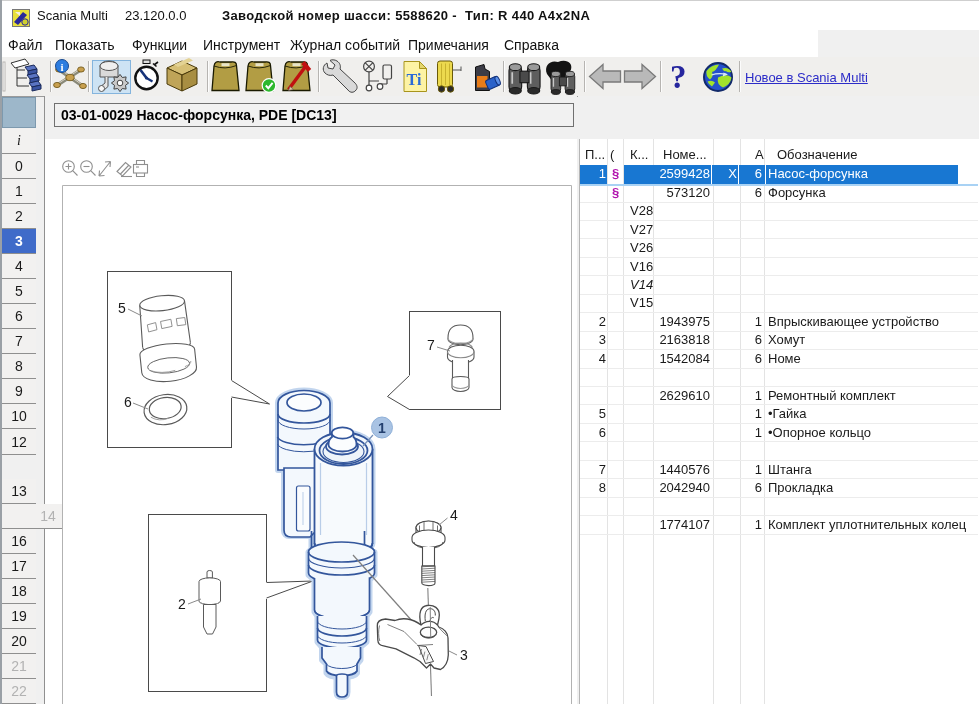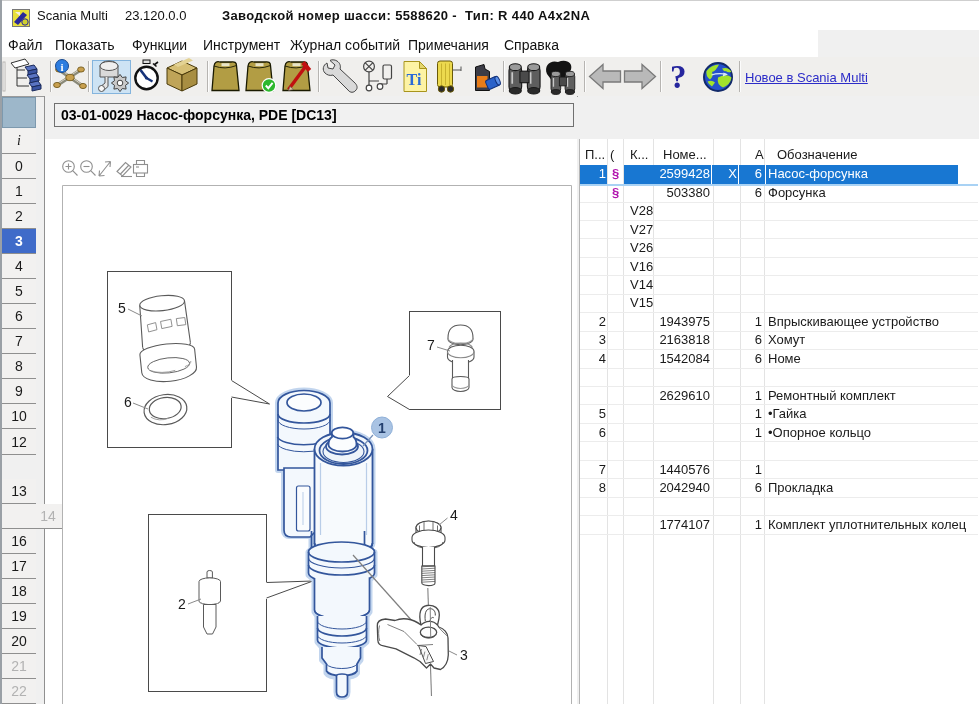--- a/index.html
+++ b/index.html
@@ -250,41 +250,41 @@
 <span class="c cp w">1</span>
 <span class="c cs">§</span>
 <span class="c cn w">2599428</span>
 <span class="c cx w">X</span>
 <span class="c ca w">6</span>
 <span class="c cd w">Насос-форсунка</span>
 </div>
 <div class="row" style="top:183.75px;">
 <div class="abs" style="left:0;top:17.8px;width:398px;height:1px;background:#ececec;"></div>
 <span class="c cs">§</span>
-<span class="c cn">503380</span>
+<span class="c cn">573120</span>
 <span class="c ca">6</span>
 <span class="c cd">Форсунка</span>
 </div>
 <div class="row" style="top:202.20px;">
 <div class="abs" style="left:0;top:17.8px;width:398px;height:1px;background:#ececec;"></div>
 <span class="c ck">V28</span>
 </div>
 <div class="row" style="top:220.65px;">
 <div class="abs" style="left:0;top:17.8px;width:398px;height:1px;background:#ececec;"></div>
 <span class="c ck">V27</span>
 </div>
 <div class="row" style="top:239.10px;">
 <div class="abs" style="left:0;top:17.8px;width:398px;height:1px;background:#ececec;"></div>
 <span class="c ck">V26</span>
 </div>
 <div class="row" style="top:257.55px;">
 <div class="abs" style="left:0;top:17.8px;width:398px;height:1px;background:#ececec;"></div>
 <span class="c ck">V16</span>
 </div>
-<div class="row" style="top:276.00px;">
+<div class="row" style="top:276.00px;font-style:italic;">
 <div class="abs" style="left:0;top:17.8px;width:398px;height:1px;background:#ececec;"></div>
 <span class="c ck">V14</span>
 </div>
 <div class="row" style="top:294.45px;">
 <div class="abs" style="left:0;top:17.8px;width:398px;height:1px;background:#ececec;"></div>
 <span class="c ck">V15</span>
 </div>
 <div class="row" style="top:312.90px;">
 <div class="abs" style="left:0;top:17.8px;width:398px;height:1px;background:#ececec;"></div>
 <span class="c cp">2</span>
@@ -328,20 +328,21 @@
 <span class="c cd">•Опорное кольцо</span>
 </div>
 <div class="row" style="top:442.05px;">
 <div class="abs" style="left:0;top:17.8px;width:398px;height:1px;background:#ececec;"></div>
 </div>
 <div class="row" style="top:460.50px;">
 <div class="abs" style="left:0;top:17.8px;width:398px;height:1px;background:#ececec;"></div>
 <span class="c cp">7</span>
 <span class="c cn">1440576</span>
 <span class="c ca">1</span>
+<span class="c cd">Штанга</span>
 </div>
 <div class="row" style="top:478.95px;">
 <div class="abs" style="left:0;top:17.8px;width:398px;height:1px;background:#ececec;"></div>
 <span class="c cp">8</span>
 <span class="c cn">2042940</span>
 <span class="c ca">6</span>
 <span class="c cd">Прокладка</span>
 </div>
 <div class="row" style="top:497.40px;">
 <div class="abs" style="left:0;top:17.8px;width:398px;height:1px;background:#ececec;"></div>

